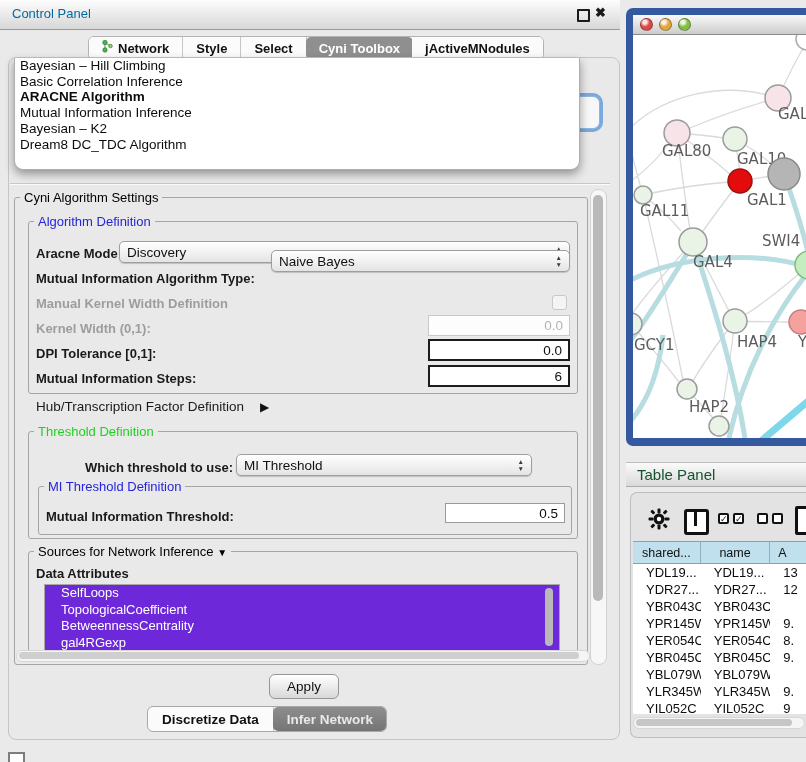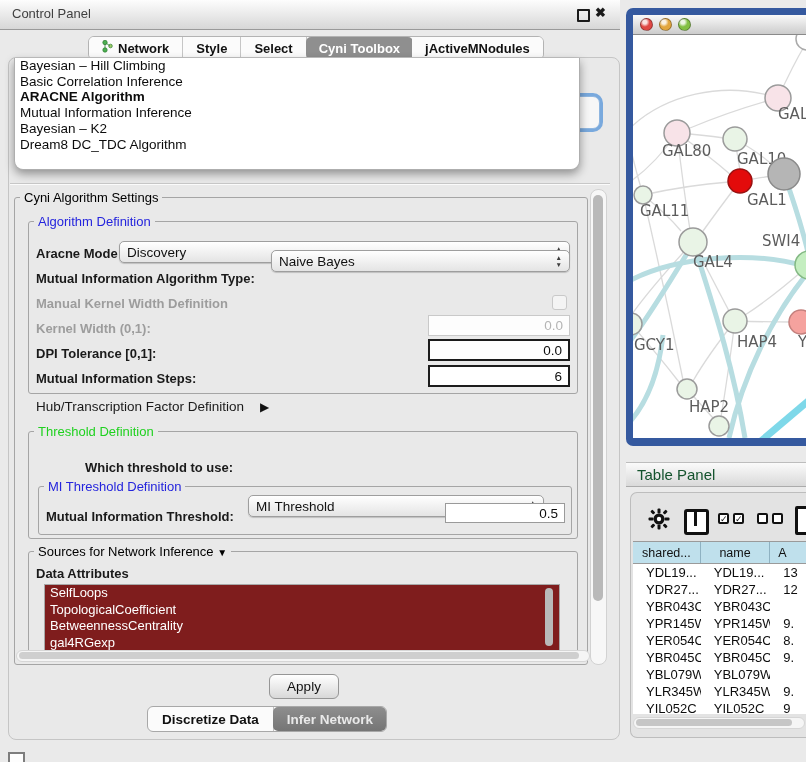--- a/index.html
+++ b/index.html
@@ -6,21 +6,21 @@
   body{font-family:"Liberation Sans",sans-serif;background:#eaeaea;}
   #page{position:relative;width:806px;height:762px;overflow:hidden;background:#eaeaea;}
   .abs{position:absolute;}
   .lbl{font-size:13px;color:#1a1a1a;white-space:nowrap;}
   .b{font-weight:bold;}
   .dim{color:#9d9d9d;}
 
   
   #cp-titlebar{left:0;top:0;width:620px;height:29px;
     background:linear-gradient(#fdfdfd,#d7d7d7);border-bottom:1px solid #9a9a9a;}
-  #cp-title{left:12px;top:6px;font-size:13px;color:#404040;}
+  #cp-title{left:12px;top:6px;font-size:13px;color:#0369a1;}
   #cp-float{left:577px;top:9px;width:9px;height:9px;border:2px solid #1a1a1a;border-radius:1px;background:transparent;}
   #cp-close{left:595px;top:5px;font-size:13px;font-weight:bold;color:#1a1a1a;}
 
   
   #tabstrip{left:88px;top:36px;height:22px;display:flex;align-items:stretch;
     background:#fbfbfb;border:1px solid #b3b3b3;border-radius:6px;overflow:hidden;}
   .tab{display:flex;align-items:center;padding:0 13px;font-size:13px;font-weight:bold;color:#111;
     border-right:1px solid #c6c6c6;background:#fbfbfb;}
   .tab:last-child{border-right:none;}
   .tab.sel{background:#8f8f8f;color:#fff;border-right:none;border-radius:5px;margin:0 -1px;}
@@ -57,22 +57,22 @@
   
   .numfield{background:#fff;border:1px solid #9a9a9a;text-align:right;
     padding:0 6px;font-size:13.5px;color:#0d0d0d;display:flex;align-items:center;justify-content:flex-end;}
   .numfield.strong{border:2px solid #1c1c1c;}
   .numfield.off{border:1px solid #c9c9c9;color:#b4b4b4;background:#fdfdfd;}
 
   .chk-off{width:13px;height:13px;border:1px solid #c9c9c9;border-radius:3px;background:#f4f4f4;}
 
   
   #attr-list{left:44px;top:584px;width:514px;height:66px;background:#fff;border:1px solid #a8a8a8;overflow:hidden;}
-  .attr-item{height:16.5px;line-height:16.5px;background:#7f1d1d;color:#ffffff;
-    padding-left:5px;font-size:13px;white-space:nowrap;}
+  .attr-item{height:16.5px;line-height:16.5px;background:#6d28d9;color:#ffffff;
+    padding-left:16px;font-size:13px;white-space:nowrap;}
 
   
   .sb-track-v{background:#f7f7f7;border:1px solid #d2d2d2;border-radius:8px;}
   .sb-thumb{background:#b9b9b9;border-radius:6px;}
   .sb-track-h{background:#f5f5f5;border:1px solid #d6d6d6;border-radius:6px;}
 
   
   #apply-btn{left:269px;top:674px;width:68px;height:23px;border:1px solid #969696;border-radius:6px;
     background:linear-gradient(#ffffff,#d8d8d8);font-size:13.5px;color:#111;
     display:flex;align-items:center;justify-content:center;}
@@ -214,21 +214,21 @@
 
   <div class="abs" style="left:36px;top:399px;display:flex;align-items:center;gap:16px;">
     <span class="lbl" style="font-size:13.5px;">Hub/Transcription Factor Definition</span>
     <span style="font-size:12px;color:#111;">▶</span>
   </div>
 
   <div class="abs group" style="left:28px;top:431px;width:548px;height:106px;"></div>
   <div class="gtitle t-green" style="left:34px;top:424px;">Threshold Definition</div>
 
   <div class="abs lbl b" style="left:85px;top:460px;">Which threshold to use:</div>
-  <div class="abs combo" style="left:248px;top:454px;width:280px;height:20px;margin-top:41px;">
+  <div class="abs combo" style="left:236px;top:454px;width:280px;height:20px;">
     <span>MI Threshold</span>
     <span class="arrows">
         <span>▲</span>
         <span>▼</span>
       </span>
   </div>
 
   <div class="abs group" style="left:38px;top:486px;width:532px;height:47px;"></div>
   <div class="gtitle t-blue" style="left:44px;top:479px;">MI Threshold Definition</div>
   <div class="abs lbl b" style="left:46px;top:509px;">Mutual Information Threshold:</div>

